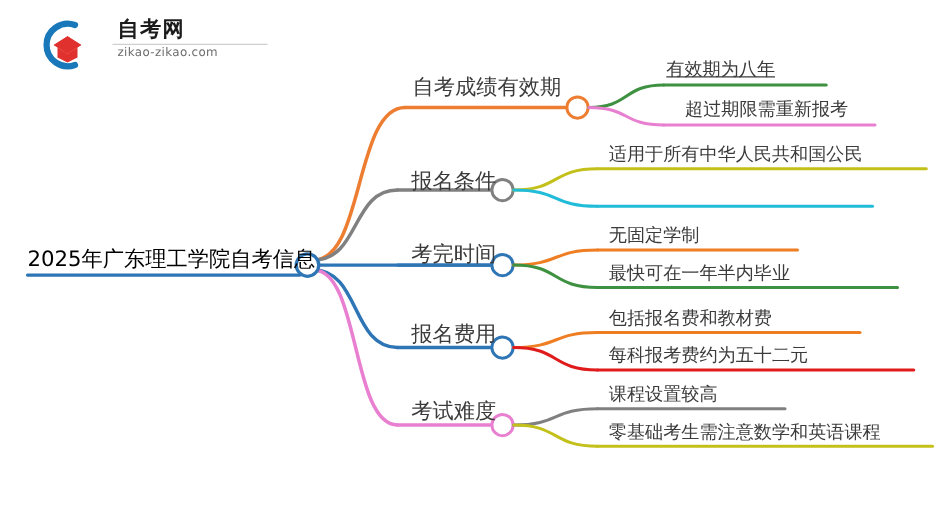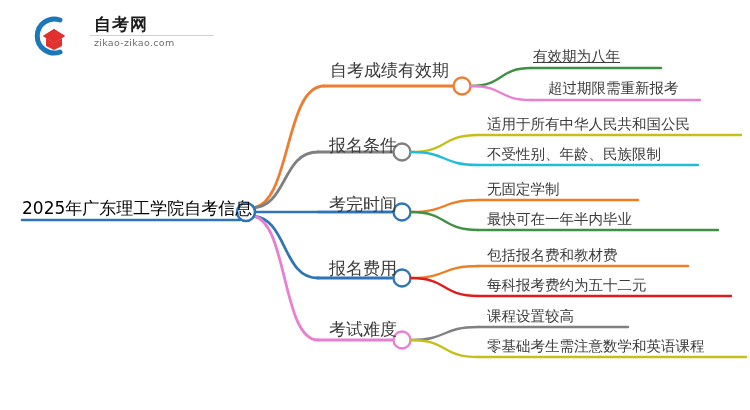--- a/index.html
+++ b/index.html
@@ -158,21 +158,20 @@
   <div class="node-label branch-label" style="left:330px; top:62px;">自考成绩有效期</div>
   <div class="node-label branch-label" style="left:329px; top:137px;">报名条件</div>
   <div class="node-label branch-label" style="left:329px; top:196px;">考完时间</div>
   <div class="node-label branch-label" style="left:329px; top:260px;">报名费用</div>
   <div class="node-label branch-label" style="left:329px; top:321px;">考试难度</div>
 
   <div class="node-label leaf-label" style="left:533px; top:49px;text-decoration:underline;">有效期为八年</div>
   <div class="node-label leaf-label" style="left:533px; top:81px;margin-left:15px;">超过期限需重新报考</div>
 
   <div class="node-label leaf-label" style="left:487px; top:117px;">适用于所有中华人民共和国公民</div>
-  <div class="node-label leaf-label" style="left:487px; top:147px;">不受性别、年龄、民族限制</div>
 
   <div class="node-label leaf-label" style="left:487px; top:182px;text-align:right;">无固定学制</div>
   <div class="node-label leaf-label" style="left:487px; top:212px;">最快可在一年半内毕业</div>
 
   <div class="node-label leaf-label" style="left:487px; top:278px;">每科报考费约为五十二元</div>
   <div class="node-label leaf-label" style="left:487px; top:248px;">包括报名费和教材费</div>
 
   <div class="node-label leaf-label" style="left:487px; top:309px;">课程设置较高</div>
   <div class="node-label leaf-label" style="left:487px; top:339px;">零基础考生需注意数学和英语课程</div>
 

